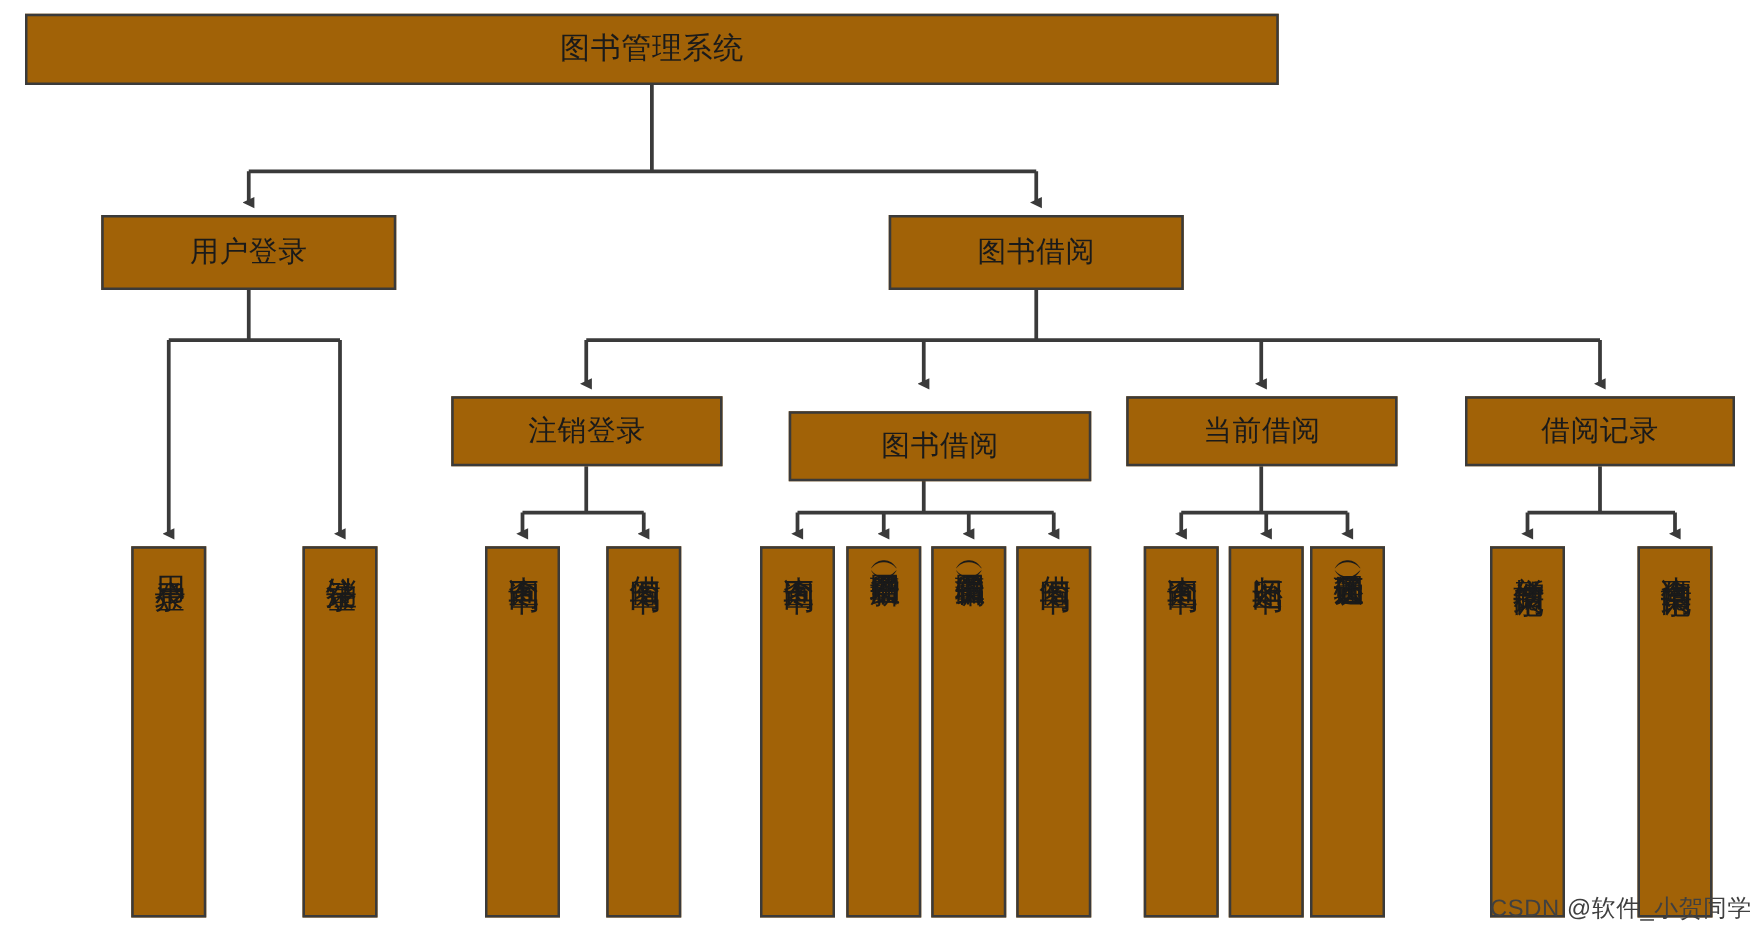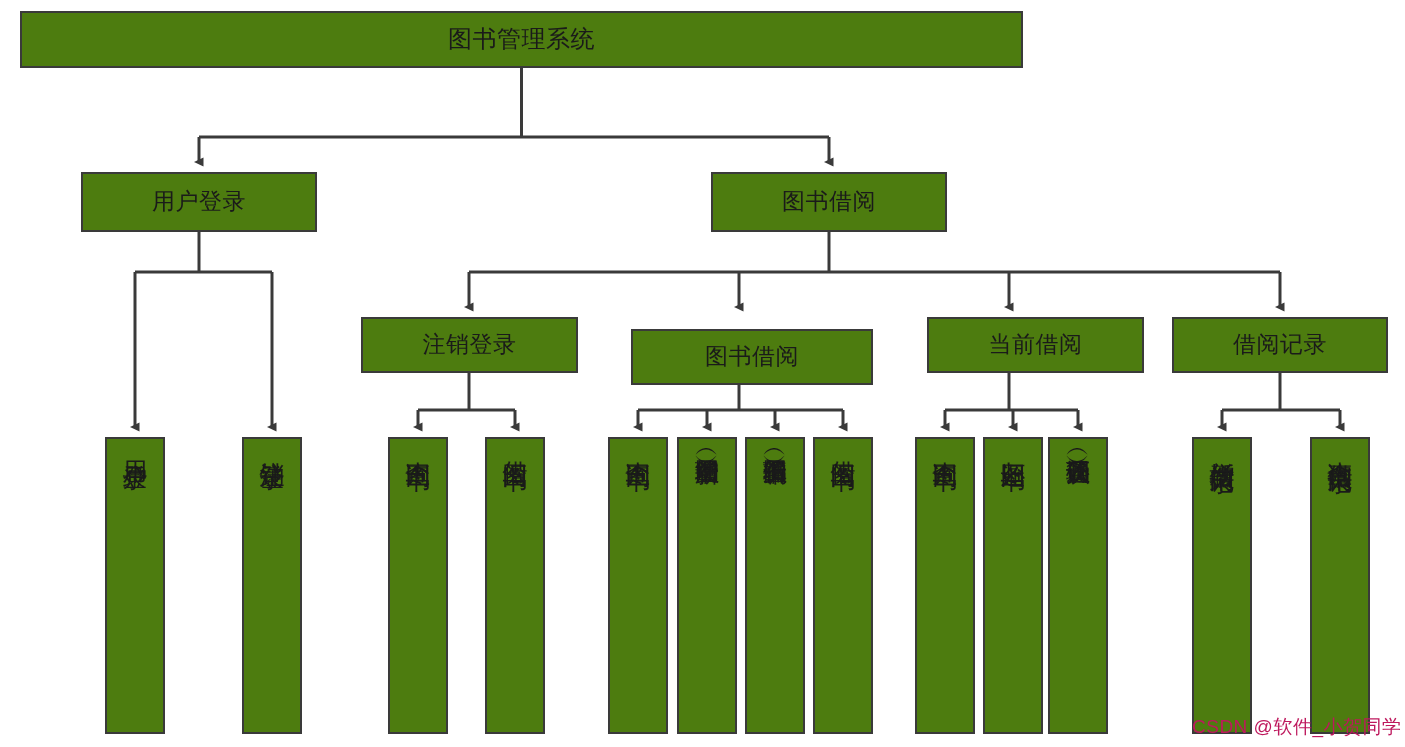--- a/index.html
+++ b/index.html
@@ -22,21 +22,21 @@
     position: absolute;
     left: 0;
     top: 0;
     width: 1405px;
     height: 747px;
     pointer-events: none;
   }
   .node {
     position: absolute;
     box-sizing: border-box;
-    background: #4d7c0f;
+    background: #a16207;
     border: 2px solid #3a3a3a;
     display: flex;
     align-items: center;
     justify-content: center;
     color: #1a1a1a;
     z-index: 2;
   }
   .node .label {
     display: block;
     text-align: center;
@@ -66,21 +66,21 @@
     letter-spacing: 2px;
     white-space: nowrap;
     max-height: 100%;
   }
   .node.vert.tight .label {
     font-size: 24px;
     letter-spacing: 0px;
   }
   .watermark {
     position: absolute;
-    color: #be185d;
+    color: #404040;
     font-size: 19px;
     font-family: "Liberation Sans", "DejaVu Sans", sans-serif;
     white-space: nowrap;
     z-index: 5;
     letter-spacing: 0.5px;
   }
 </style>
 </head>
 <body>
 
@@ -147,21 +147,21 @@
   <div class="node horiz" style="left:711px; top:172px; width:236px; height:60px;">
     <span class="label">图书借阅</span>
   </div>
 
   <div class="node horiz" style="left:361px; top:317px; width:217px; height:56px;">
     <span class="label">注销登录</span>
   </div>
   <div class="node horiz" style="left:631px; top:317px; width:242px; height:56px;margin-top:12px;">
     <span class="label">图书借阅</span>
   </div>
-  <div class="node horiz" style="left:901px; top:317px; width:217px; height:56px;margin-left:26px;">
+  <div class="node horiz" style="left:901px; top:317px; width:217px; height:56px;">
     <span class="label">当前借阅</span>
   </div>
   <div class="node horiz" style="left:1172px; top:317px; width:216px; height:56px;">
     <span class="label">借阅记录</span>
   </div>
 
   <div class="node vert" style="left:105px; top:437px; width:60px; height:297px;">
     <span class="label">用户登录</span>
   </div>
   <div class="node vert" style="left:242px; top:437px; width:60px; height:297px;">

